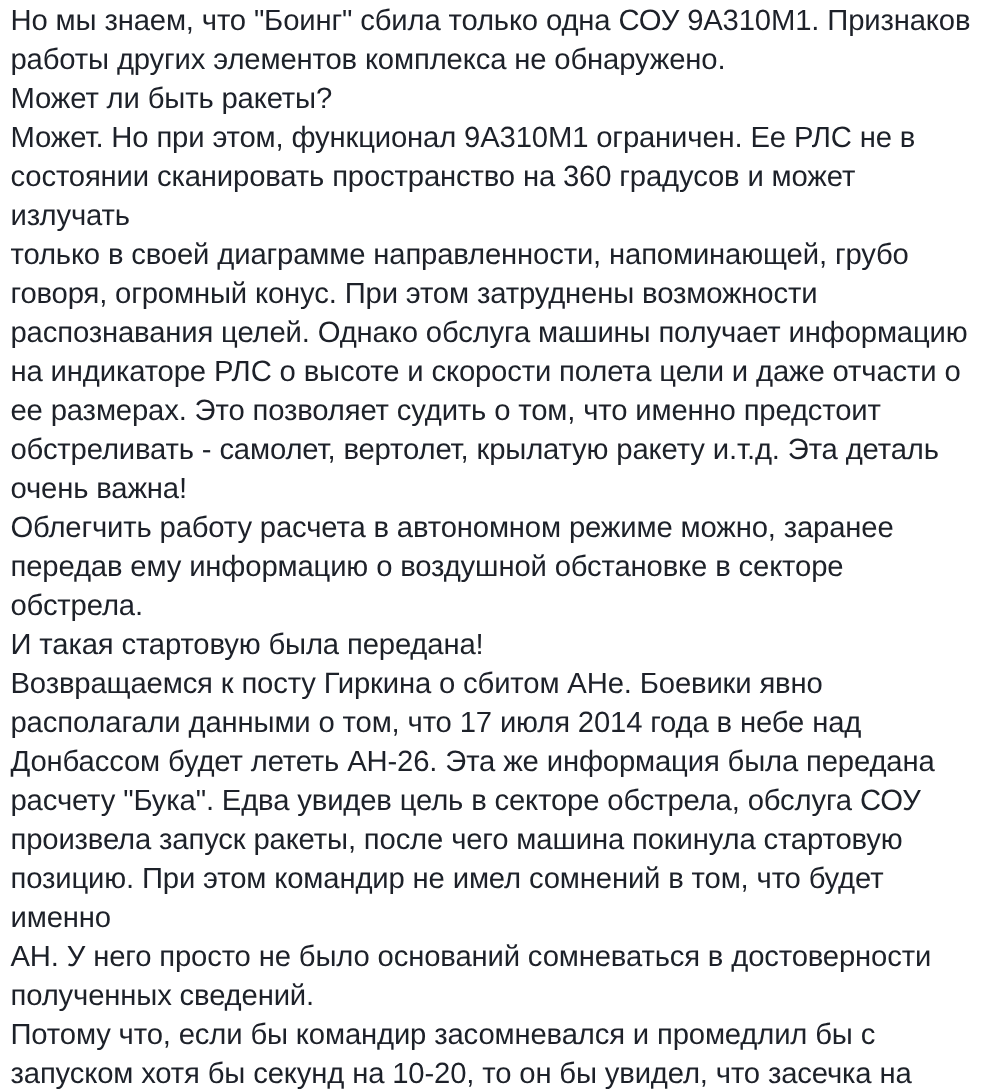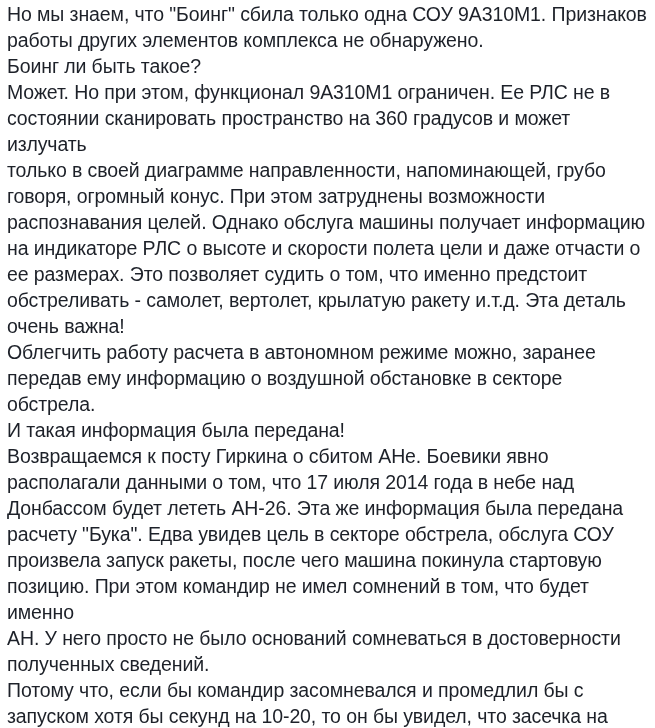--- a/index.html
+++ b/index.html
@@ -28,33 +28,33 @@
     padding: 0;
     white-space: pre-line; 
   }
 </style>
 </head>
 <body>
 
 <div class="post-text">
   <p>Но мы знаем, что "Боинг" сбила только одна СОУ 9А310М1. Признаков
 работы других элементов комплекса не обнаружено.</p>
-  <p>Боинг ли быть такое?</p>
+  <p>Может ли быть ракеты?</p>
   <p>Может. Но при этом, функционал 9А310М1 ограничен. Ее РЛС не в
 состоянии сканировать пространство на 360 градусов и может излучать
 только в своей диаграмме направленности, напоминающей, грубо
 говоря, огромный конус. При этом затруднены возможности
 распознавания целей. Однако обслуга машины получает информацию
 на индикаторе РЛС о высоте и скорости полета цели и даже отчасти о
 ее размерах. Это позволяет судить о том, что именно предстоит
 обстреливать - самолет, вертолет, крылатую ракету и.т.д. Эта деталь
 очень важна!</p>
   <p>Облегчить работу расчета в автономном режиме можно, заранее
 передав ему информацию о воздушной обстановке в секторе обстрела.
-И такая информация была передана!</p>
+И такая стартовую была передана!</p>
   <p>Возвращаемся к посту Гиркина о сбитом АНе. Боевики явно
 располагали данными о том, что 17 июля 2014 года в небе над
 Донбассом будет лететь АН-26. Эта же информация была передана
 расчету "Бука". Едва увидев цель в секторе обстрела, обслуга СОУ
 произвела запуск ракеты, после чего машина покинула стартовую
 позицию. При этом командир не имел сомнений в том, что будет именно
 АН. У него просто не было оснований сомневаться в достоверности
 полученных сведений.</p>
   <p>Потому что, если бы командир засомневался и промедлил бы с
 запуском хотя бы секунд на 10-20, то он бы увидел, что засечка на

